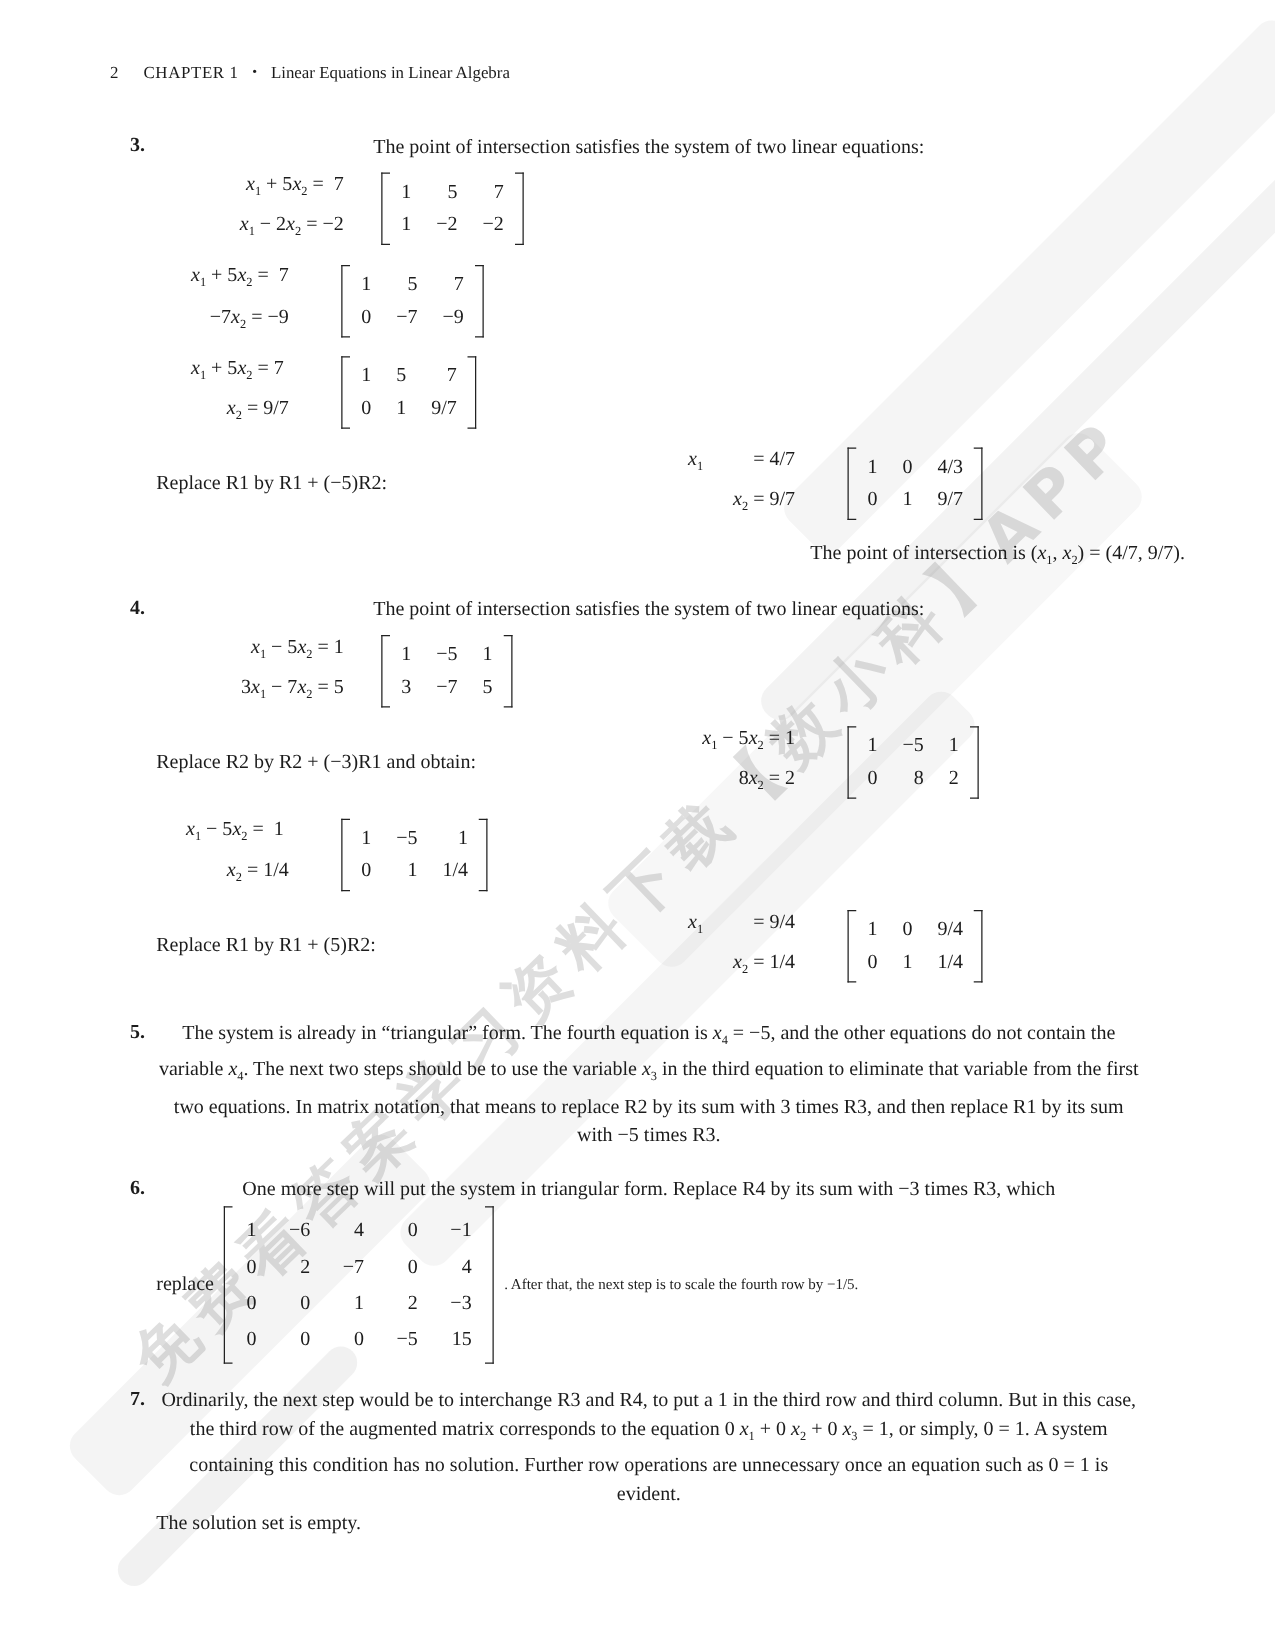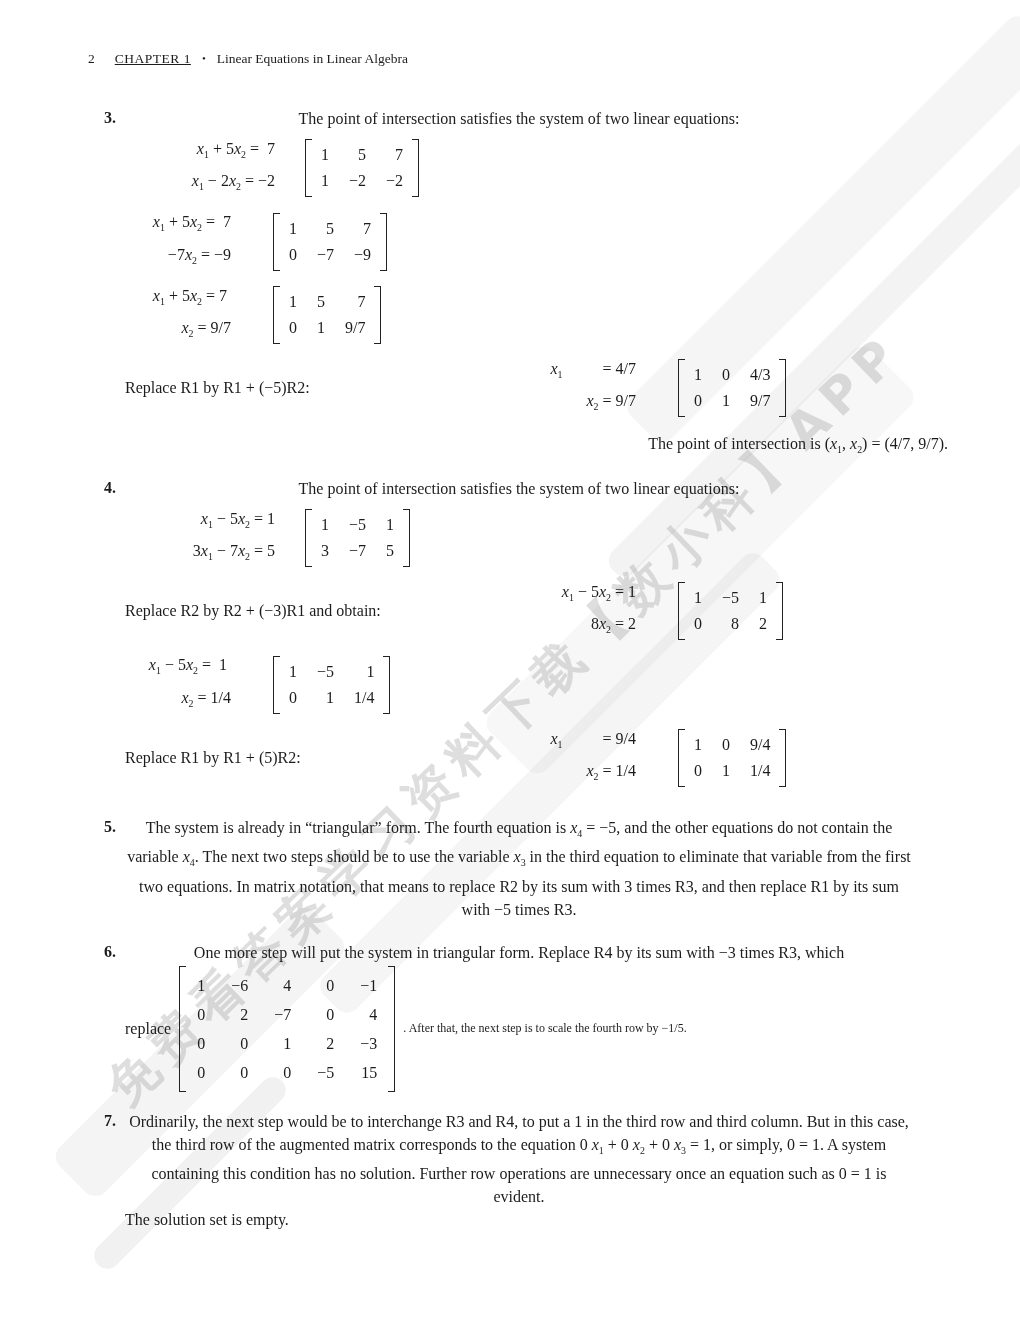--- a/index.html
+++ b/index.html
@@ -25,21 +25,21 @@
     transform:rotate(-44deg); transform-origin:0 0;
     white-space:nowrap;
     font-family:"DejaVu Sans", sans-serif;
     font-weight:bold; font-size:50px; letter-spacing:9px;
     color:rgba(128,128,128,0.26);
   }
   
   .content { position:relative; z-index:2; padding:50px 0 0 88px; width:860px; }
   header { font-size:13.5px; line-height:16px; }
   .hdr-num   { margin-right:20px; }
-  .hdr-chap  { letter-spacing:0.5px;text-decoration:underline; }
+  .hdr-chap  { letter-spacing:0.5px; }
   .hdr-dot   { margin:0 11px; font-size:11px; vertical-align:1px; }
   section { margin:0; }
   .prob-line { display:flex; align-items:flex-start; margin-left:16px; }
   .pnum  { width:21px; font-weight:bold; font-size:16px; line-height:22px; flex:none; }
   .ptext { width:788px; font-size:16px; line-height:23px;text-align:center; }
   
   .system-row { display:flex; align-items:center; margin-left:79px; margin-top:6px; }
   .sys-eqs  { width:108px; text-align:right; flex:none; }
   .sys-gap  { margin-left:30px; }
   

